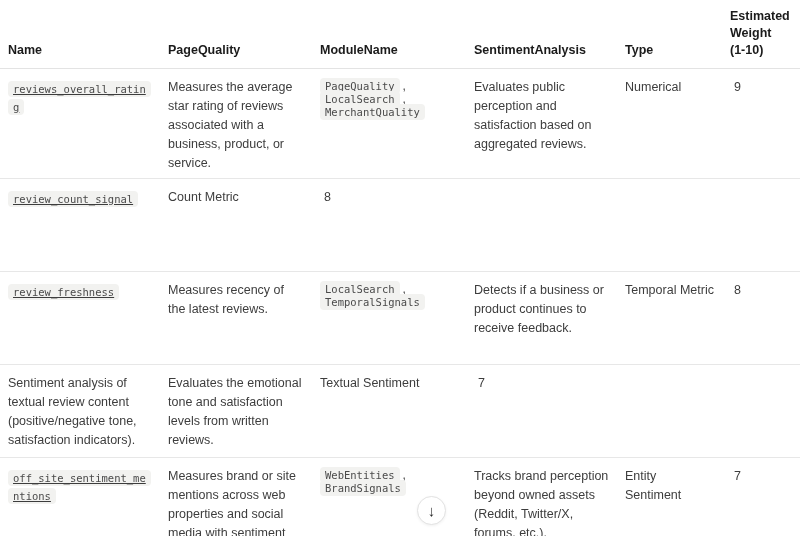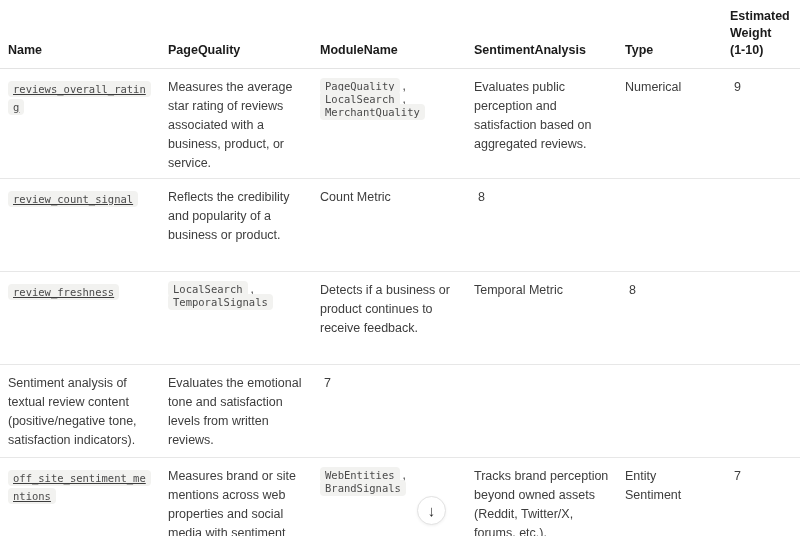--- a/index.html
+++ b/index.html
@@ -81,36 +81,37 @@
     <div class="cell name"><span class="badge">reviews_overall_rating</span></div>
     <div class="cell">Measures the average star rating of reviews associated with a business, product, or service.</div>
     <div class="cell modules"><span class="badge">PageQuality</span><span class="badge-comma">,</span><br><span class="badge">LocalSearch</span><span class="badge-comma">,</span><br><span class="badge">MerchantQuality</span></div>
     <div class="cell">Evaluates public perception and satisfaction based on aggregated reviews.</div>
     <div class="cell">Numerical</div>
     <div class="cell weight">9</div>
   </div>
 
   <div class="row body-row">
     <div class="cell name"><span class="badge">review_count_signal</span></div>
-    <div class="cell">Reflects the credibility and popularity of a business or product.</div>
     <div class="cell">Count Metric</div>
     <div class="cell weight">8</div>
   </div>
 
   <div class="row body-row">
     <div class="cell name"><span class="badge">review_freshness</span></div>
+    <div class="cell">Measures recency of the latest reviews.</div>
     <div class="cell modules"><span class="badge">LocalSearch</span><span class="badge-comma">,</span><br><span class="badge">TemporalSignals</span></div>
     <div class="cell">Detects if a business or product continues to receive feedback.</div>
     <div class="cell">Temporal Metric</div>
     <div class="cell weight">8</div>
   </div>
 
   <div class="row body-row">
     <div class="cell">Sentiment analysis of textual review content (positive/negative tone, satisfaction indicators).</div>
     <div class="cell">Evaluates the emotional tone and satisfaction levels from written reviews.</div>
+    <div class="cell">Textual Sentiment</div>
     <div class="cell weight">7</div>
   </div>
 
   <div class="row body-row">
     <div class="cell name"><span class="badge">off_site_sentiment_mentions</span></div>
     <div class="cell">Measures brand or site mentions across web properties and social media with sentiment weighting.</div>
     <div class="cell modules"><span class="badge">WebEntities</span><span class="badge-comma">,</span><br><span class="badge">BrandSignals</span></div>
     <div class="cell">Tracks brand perception beyond owned assets (Reddit, Twitter/X, forums, etc.).</div>
     <div class="cell">Entity Sentiment</div>
     <div class="cell weight">7</div>

